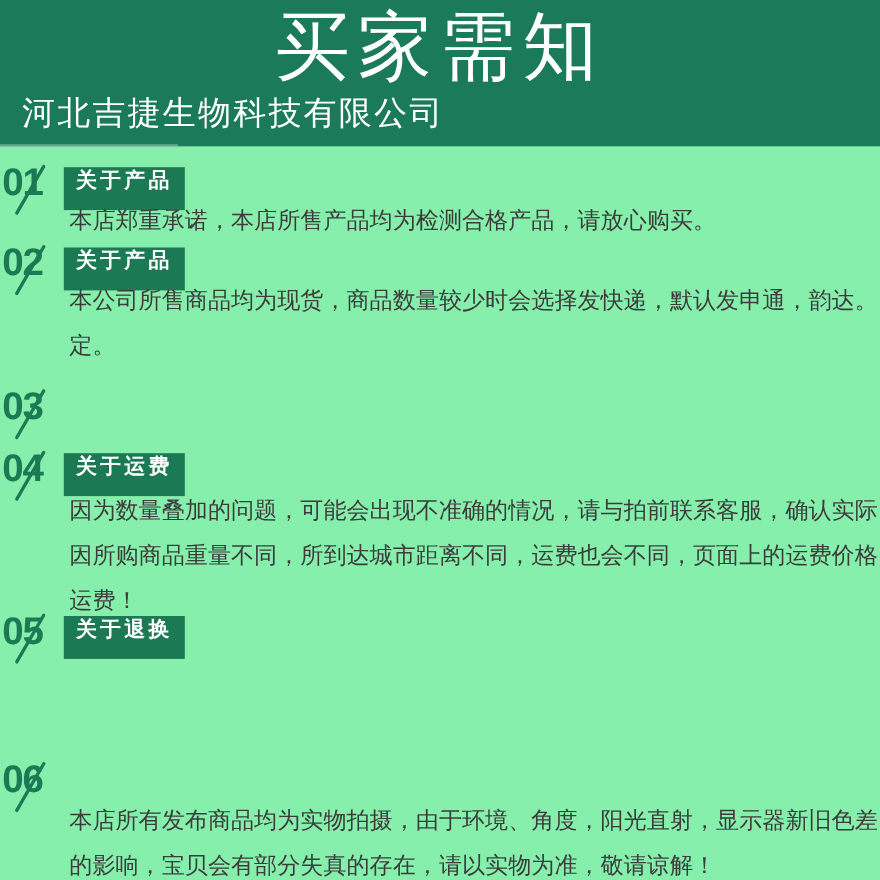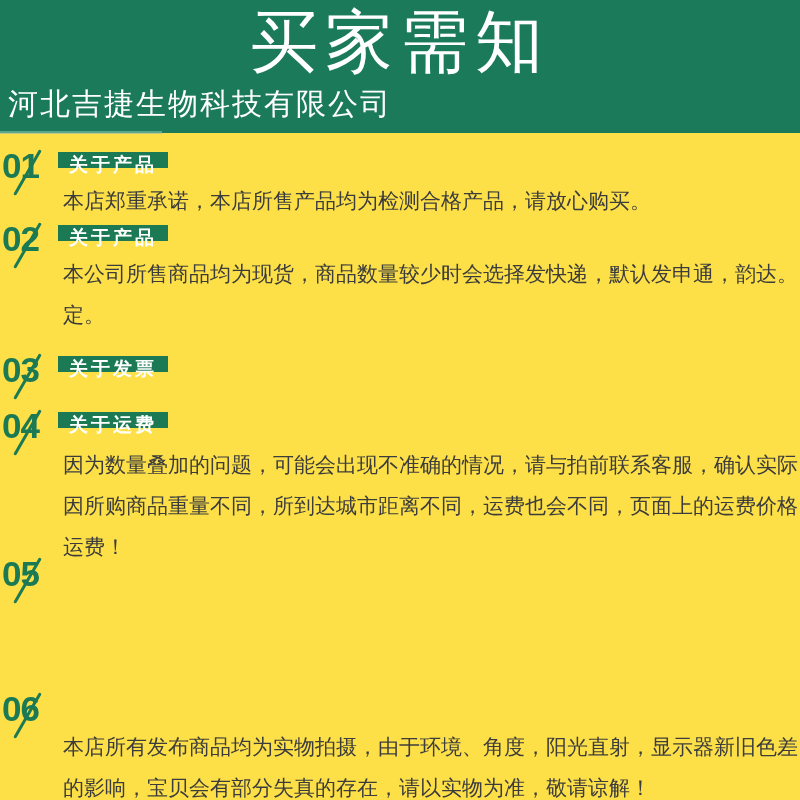--- a/index.html
+++ b/index.html
@@ -2,35 +2,35 @@
 <html style="--header-green: #1a7a5a; --accent-green: #1b7a54; --body-text: #3c3c3c;"><head>
 <meta charset="utf-8">
 <style>
   :root{
     --header-green:#1a7a5a;
     --accent-green:#1b7a54;
     --body-text:#3c3c3c;
   }
   html,body{margin:0;padding:0;background:#ffffff;}
   .page{
-    position:relative;width:800px;height:800px;overflow:hidden;background:#fde047;
+    position:relative;width:800px;height:800px;overflow:hidden;background:#86efac;
     font-family:"Liberation Serif",serif;
   }
   
   .header{
     position:absolute;top:0;left:0;width:800px;height:133px;
     background:var(--header-green);
   }
   .header-title{
     position:absolute;top:0;left:0;width:100%;text-align:center;
     color:#ffffff;font-size:68px;line-height:84px;letter-spacing:7px;
     font-weight:400;font-family:"Liberation Serif",serif;white-space:nowrap;
   }
   .company-name{
-    position:absolute;left:8px;top:86px;color:#ffffff;
+    position:absolute;left:20px;top:86px;color:#ffffff;
     font-size:30px;line-height:36px;letter-spacing:2px;white-space:nowrap;
   }
   .band-accent{
     position:absolute;left:0;top:131px;width:162px;height:3px;
     background:#8fbfae;opacity:.6;
   }
   
   .sec{position:absolute;left:2px;width:796px;}
   .sec-head{display:flex;align-items:flex-start;height:30px;}
   .sec-num{
@@ -38,21 +38,21 @@
     font-family:"Liberation Sans",sans-serif;font-weight:bold;
     font-size:35px;line-height:34px;letter-spacing:-1px;
     color:var(--accent-green);
   }
   .sec-num .slash{
     position:absolute;left:37px;top:1px;width:3px;height:52px;
     background:var(--accent-green);border-radius:2px;
     transform:rotate(30deg);transform-origin:top center;
   }
   .sec-badge{
-    margin-left:12px;margin-top:3px;height:16px;line-height:25px;
+    margin-left:12px;margin-top:3px;height:39px;line-height:25px;
     background:var(--accent-green);color:#ffffff;padding:0 11px;
     font-family:"Liberation Sans",sans-serif;font-weight:bold;
     font-size:19px;letter-spacing:3px;white-space:nowrap;
   }
   .sec-body{
     margin-left:61px;margin-top:3px;width:748px;
     font-size:21px;line-height:41px;color:var(--body-text);
     font-family:Liberation Mono, monospace;
   }
   .body-line{white-space:nowrap;}
@@ -85,39 +85,39 @@
     </div>
     <div class="sec-body">
       <div class="body-line">本公司所售商品均为现货，商品数量较少时会选择发快递，默认发申通，韵达。</div>
       <div class="body-line">定。</div>
     </div>
   </div>
 
   <div class="sec" style="top:353px">
     <div class="sec-head">
       <div class="sec-num"><span>03</span><i class="slash"></i></div>
-      <div class="sec-badge">关于发票</div>
     </div>
   </div>
 
   <div class="sec" style="top:409px">
     <div class="sec-head">
       <div class="sec-num"><span>04</span><i class="slash"></i></div>
       <div class="sec-badge">关于运费</div>
     </div>
     <div class="sec-body" style="margin-top:7px">
       <div class="body-line">因为数量叠加的问题，可能会出现不准确的情况，请与拍前联系客服，确认实际</div>
       <div class="body-line">因所购商品重量不同，所到达城市距离不同，运费也会不同，页面上的运费价格</div>
       <div class="body-line">运费！</div>
     </div>
   </div>
 
   <div class="sec" style="top:557px">
     <div class="sec-head">
       <div class="sec-num"><span>05</span><i class="slash"></i></div>
+      <div class="sec-badge">关于退换</div>
     </div>
   </div>
 
   <div class="sec" style="top:692px">
     <div class="sec-head">
       <div class="sec-num"><span>06</span><i class="slash"></i></div>
     </div>
     <div class="sec-body" style="margin-top:6px">
       <div class="body-line">本店所有发布商品均为实物拍摄，由于环境、角度，阳光直射，显示器新旧色差</div>
       <div class="body-line">的影响，宝贝会有部分失真的存在，请以实物为准，敬请谅解！</div>

